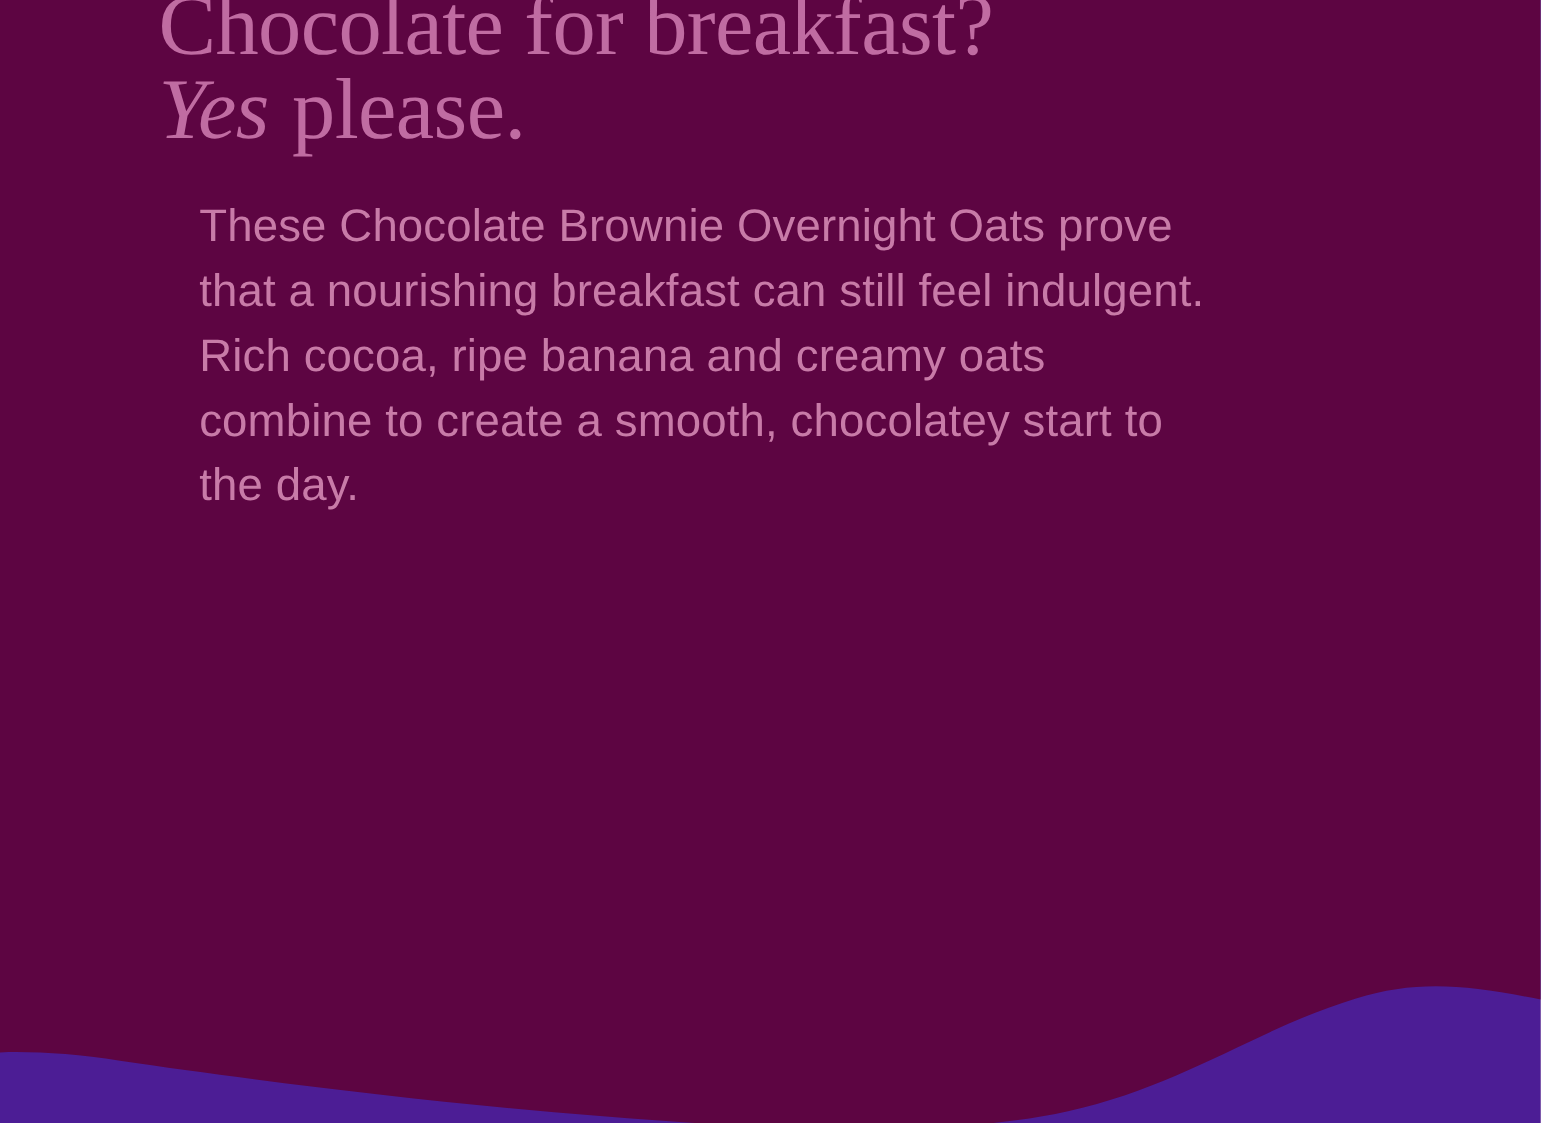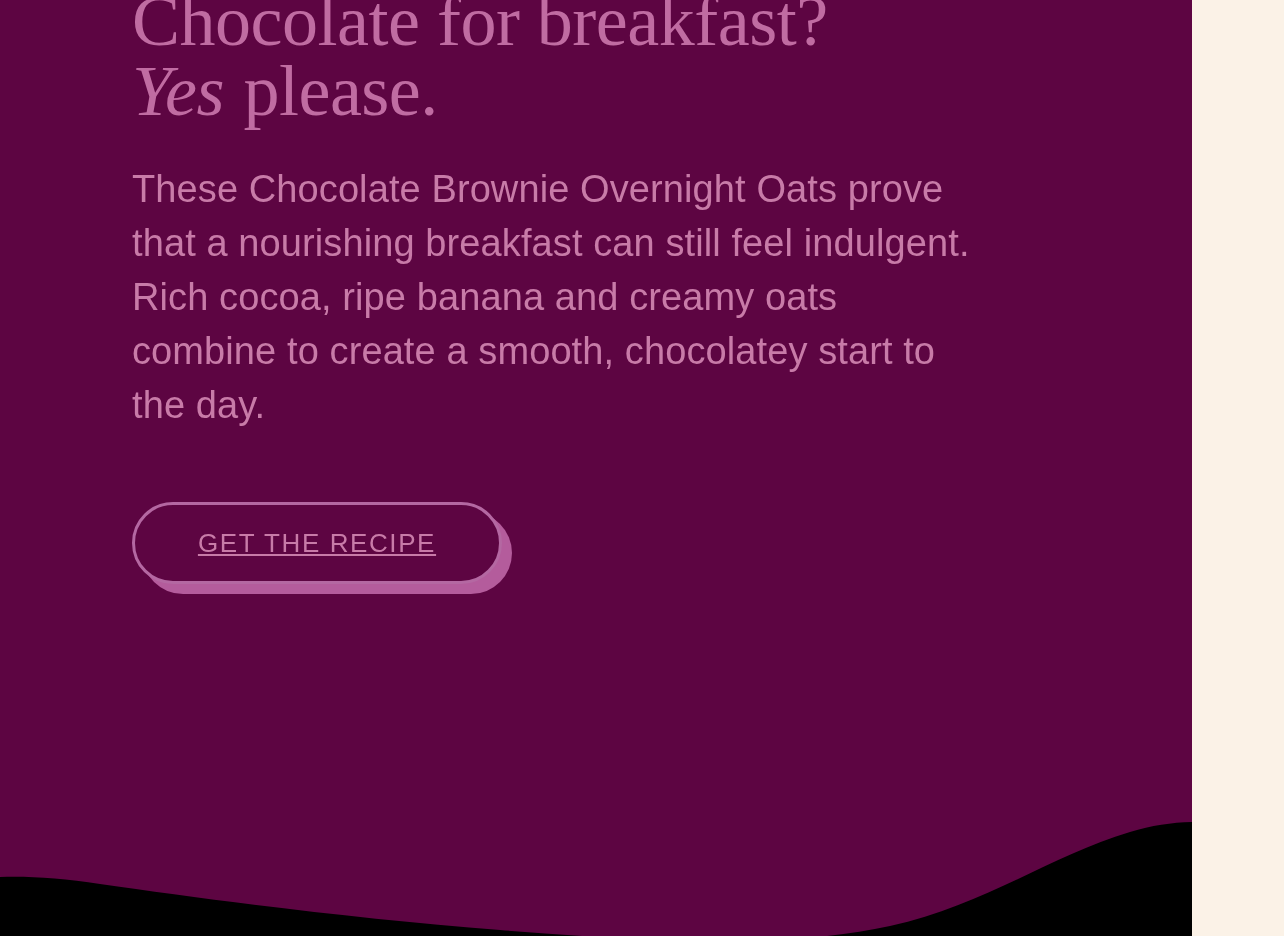--- a/index.html
+++ b/index.html
@@ -14,23 +14,23 @@
   body {
     background: #FBF2E7;
     font-family: "Liberation Sans", sans-serif;
     position: relative;
   }
 
   
   #hero-panel {
     position: absolute;
     inset: 0;
-    width: 1192px;
+    width: 1284px;
     height: 936px;
-    background: #000000;
+    background: #4c1d95;
     overflow: hidden;
   }
 
   #wave-svg {
     position: absolute;
     left: 0;
     top: 0;
     width: 1284px;
     height: 936px;
     display: block;
@@ -62,20 +62,21 @@
   }
 
   .body-copy {
     color: #C87BA8;
     font-size: 38px;
     line-height: 54px;
     font-weight: 400;
     letter-spacing: 0.1px;
     width: 860px;
     white-space: pre-line;
+    margin-left: 34px;
   }
   #para-1 { margin-top: 36px; }
   #para-2 { margin-top: 54px; }
 
   
   #cta-wrap {
     margin-top: 70px;
     position: relative;
     width: 380px;
     height: 100px;
@@ -129,19 +130,15 @@
   <div id="content">
 
     <h1 id="headline">
       <span class="line">Chocolate for breakfast?</span>
       <span class="line"><em class="em">Yes</em><span> please.</span></span>
     </h1>
 
     <p id="para-1" class="body-copy">These Chocolate Brownie Overnight Oats prove that a nourishing breakfast can still feel indulgent. Rich cocoa, ripe banana and creamy oats combine to create a smooth, chocolatey start to the day.</p>
 
 
-    <div id="cta-wrap">
-      <div id="cta-shadow"></div>
-      <a id="cta-button" href="#">GET THE RECIPE</a>
-    </div>
 
   </div>
 </div>
 
 </body></html>

